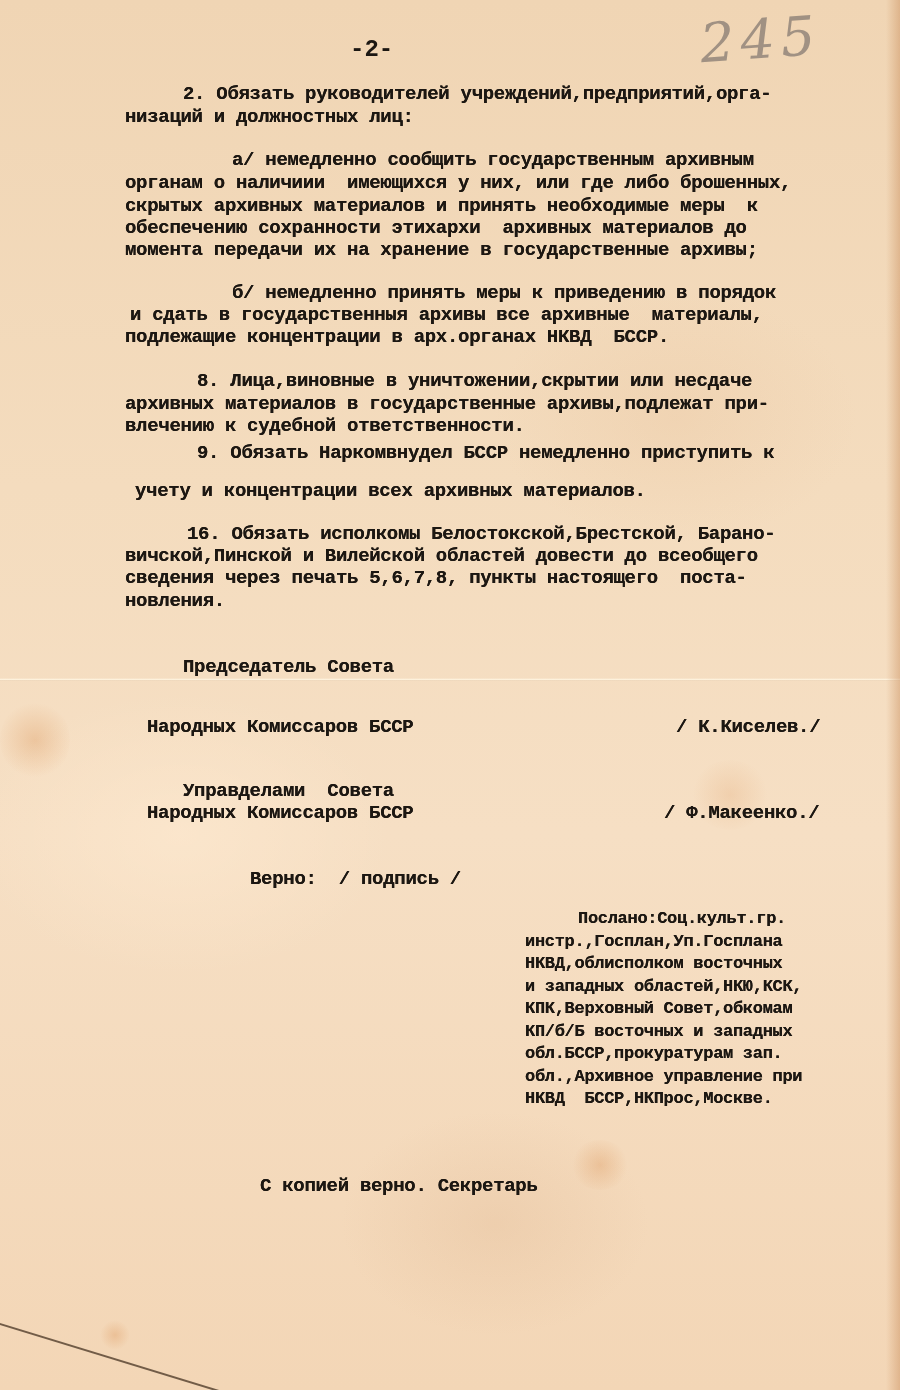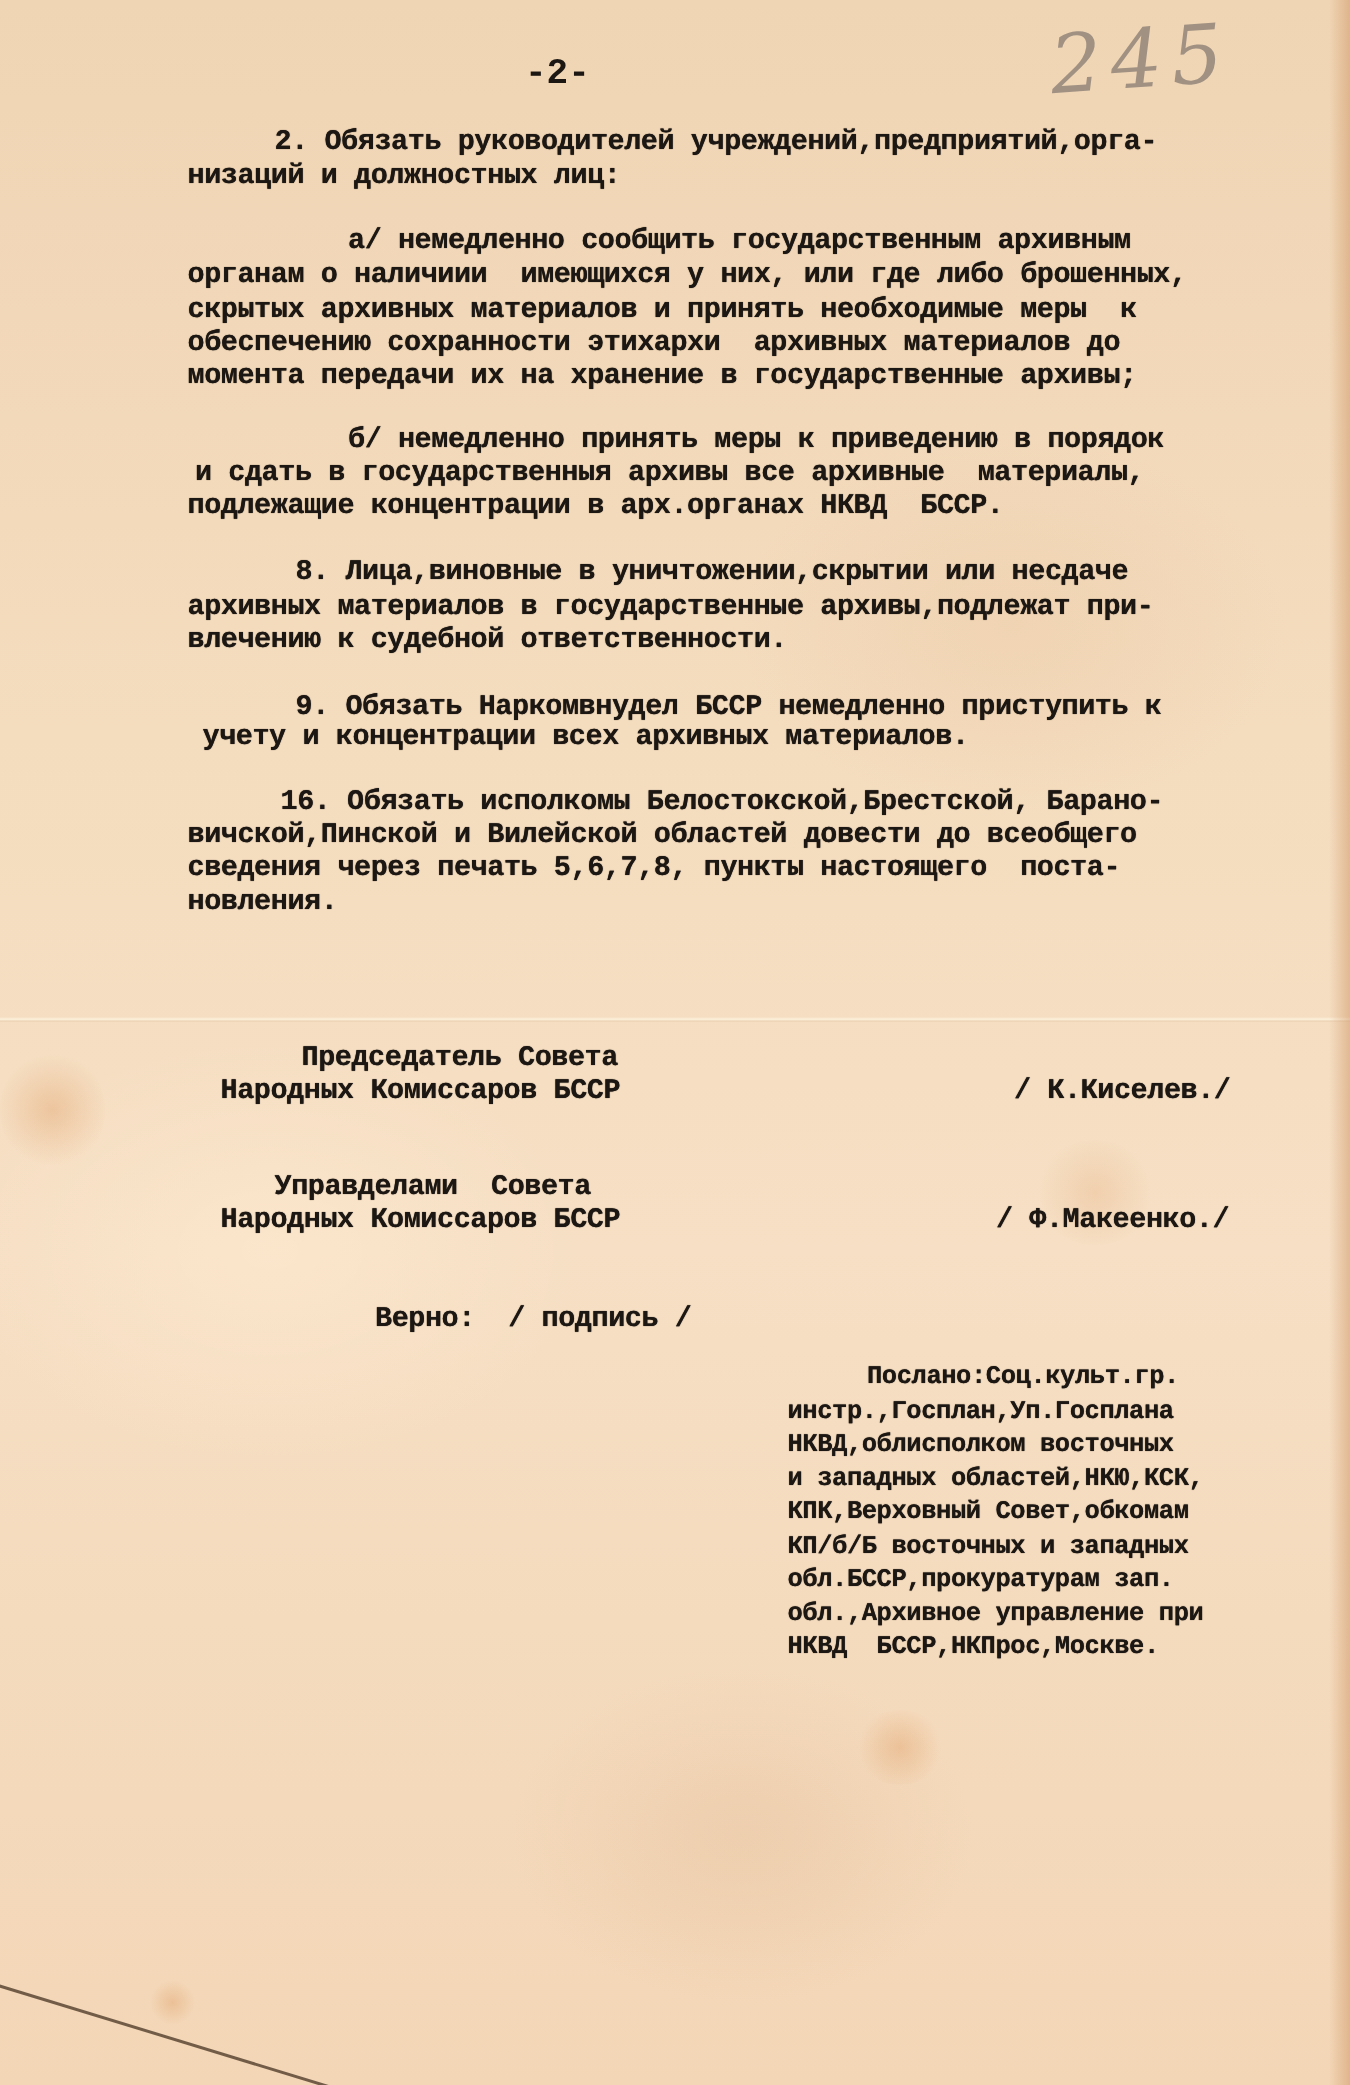--- a/index.html
+++ b/index.html
@@ -107,29 +107,29 @@
       <div class="line" style="left: 125px; top: 172px;">органам о наличиии  имеющихся у них, или где либо брошенных,</div>
       <div class="line" style="left: 125px; top: 195px;">скрытых архивных материалов и принять необходимые меры  к</div>
       <div class="line" style="left: 125px; top: 217px;">обеспечению сохранности этихархи  архивных материалов до</div>
       <div class="line" style="left: 125px; top: 239px;">момента передачи их на хранение в государственные архивы;</div>
       <div class="line" style="left: 232px; top: 282px;">б/ немедленно принять меры к приведению в порядок</div>
       <div class="line" style="left: 130px; top: 304px;">и сдать в государственныя архивы все архивные  материалы,</div>
       <div class="line" style="left: 125px; top: 326px;">подлежащие концентрации в арх.органах НКВД  БССР.</div>
       <div class="line" style="left: 197px; top: 370px;">8. Лица,виновные в уничтожении,скрытии или несдаче</div>
       <div class="line" style="left: 125px; top: 393px;">архивных материалов в государственные архивы,подлежат при-</div>
       <div class="line" style="left: 125px; top: 415px;">влечению к судебной ответственности.</div>
-      <div class="line" style="left: 197px; top: 460px;">9. Обязать Наркомвнудел БССР немедленно приступить к</div>
+      <div class="line" style="left: 197px; top: 442px;">9. Обязать Наркомвнудел БССР немедленно приступить к</div>
       <div class="line" style="left: 135px; top: 480px;">учету и концентрации всех архивных материалов.</div>
       <div class="line" style="left: 187px; top: 523px;">16. Обязать исполкомы Белостокской,Брестской, Барано-</div>
       <div class="line" style="left: 125px; top: 545px;">вичской,Пинской и Вилейской областей довести до всеобщего</div>
       <div class="line" style="left: 125px; top: 567px;">сведения через печать 5,6,7,8, пункты настоящего  поста-</div>
       <div class="line" style="left: 125px; top: 590px;">новления.</div>
     </div>
 
-  <div class="line" style="left:183px;top:694px;margin-left:18px;">Председатель Совета</div>
+  <div class="line" style="left:183px;top:656px;">Председатель Совета</div>
   <div class="line" style="left:147px;top:716px;">Народных Комиссаров БССР</div>
   <div class="line" style="left:676px;top:716px;">/ К.Киселев./</div>
 
   <div class="line" style="left:183px;top:780px;">Управделами  Совета</div>
   <div class="line" style="left:147px;top:802px;">Народных Комиссаров БССР</div>
   <div class="line" style="left:664px;top:802px;">/ Ф.Макеенко./</div>
 
   <div class="line" style="left:250px;top:868px;">Верно:  / подпись /</div>
 
   <div class="right-block" id="distribution">
@@ -137,13 +137,14 @@
       <div class="line" style="left: 525px; top: 930.5px;">инстр.,Госплан,Уп.Госплана</div>
       <div class="line" style="left: 525px; top: 953px;">НКВД,облисполком восточных</div>
       <div class="line" style="left: 525px; top: 975.5px; text-align: right;">и западных областей,НКЮ,КСК,</div>
       <div class="line" style="left: 525px; top: 998px;">КПК,Верховный Совет,обкомам</div>
       <div class="line" style="left: 525px; top: 1020.5px;">КП/б/Б восточных и западных</div>
       <div class="line" style="left: 525px; top: 1043px;">обл.БССР,прокуратурам зап.</div>
       <div class="line" style="left: 525px; top: 1065.5px;">обл.,Архивное управление при</div>
       <div class="line" style="left: 525px; top: 1088px;">НКВД  БССР,НКПрос,Москве.</div>
     </div>
 
+  <div class="line" style="left:260px;top:1175px;">С копией верно. Секретарь</div>
 </div>
 
 </body></html>

